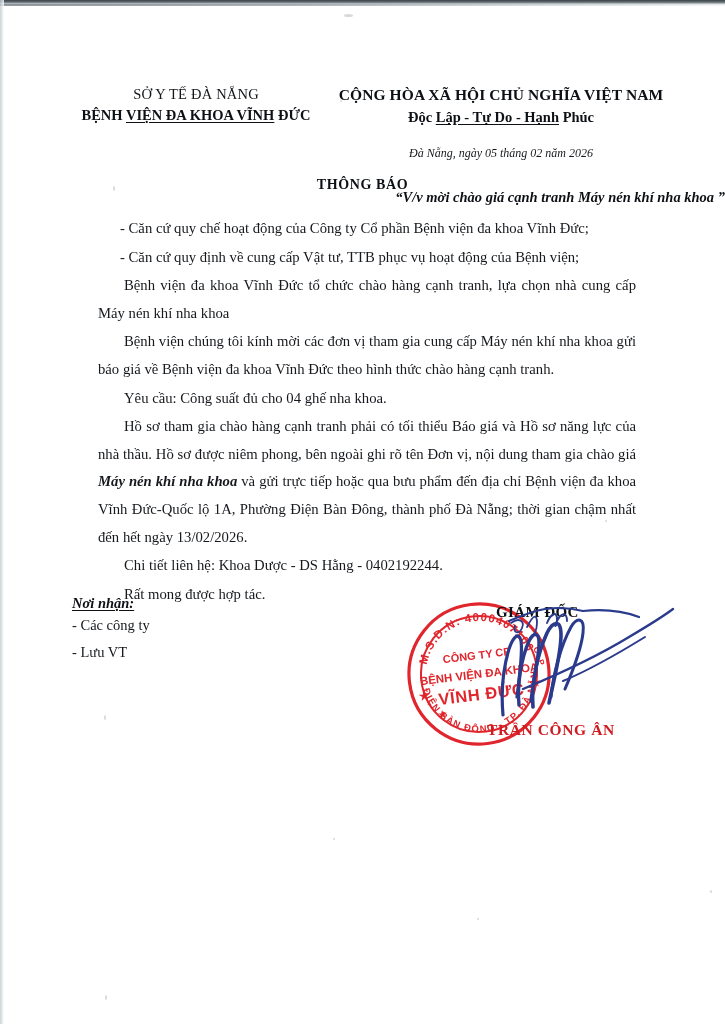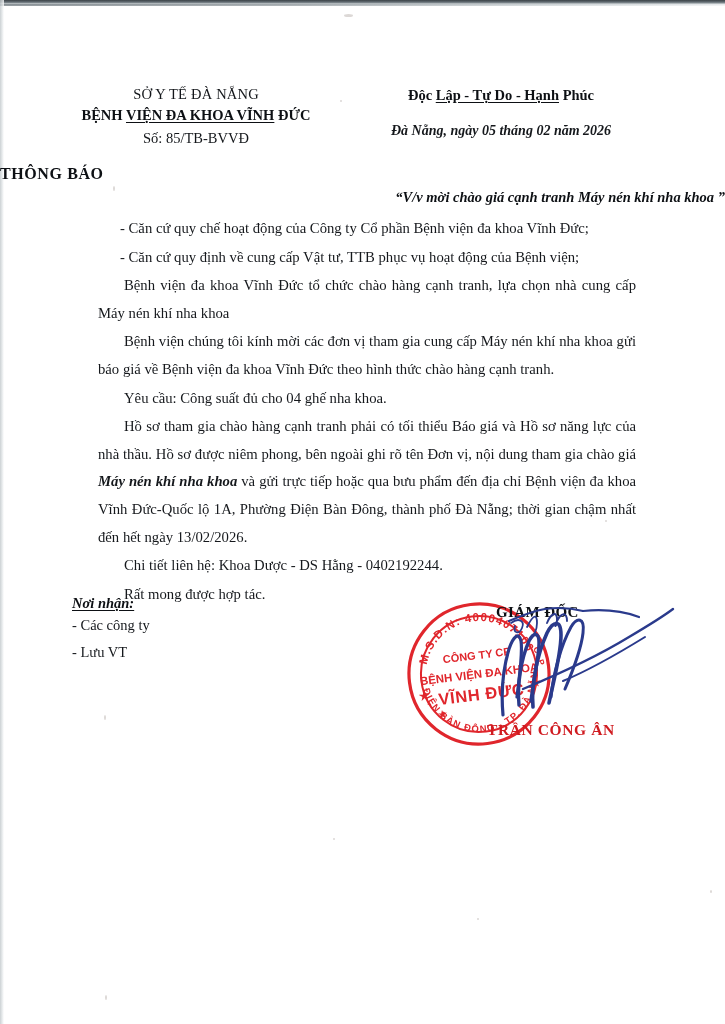--- a/index.html
+++ b/index.html
@@ -108,33 +108,33 @@
     color: #0d1014;
     line-height: 1.6;
     white-space: nowrap;
   }
   .nation-line2 .ul {
     text-decoration: underline;
     text-underline-offset: 2px;
   }
   .date-line {
     margin-top: 16px;
-    font-size: 14px;
+    font-size: 12px;
     font-style: italic;
     color: #15181c;
     white-space: nowrap;
-    font-weight: bold;
   }
 
   
   .doc-title {
     position: absolute;
-    left: 0; top: 165px;
+    left: 0; top: 177px;
     width: 725px;
-    font-size: 16px;
+    text-align: center;
+    font-size: 14px;
     font-weight: bold;
     letter-spacing: .6px;
     color: #0d1014;
   }
   .doc-subtitle {
     position: absolute;
     left: 0; top: 189px;
     width: 725px;
     text-align: right;
     font-size: 14.5px;
@@ -271,24 +271,24 @@
   <div class="content">
 
     <div class="header">
       <div class="hdr-left">
         <div class="org-line1">SỞ Y TẾ ĐÀ NẴNG</div>
         <div class="org-line2">
           <span>BỆNH</span>
           <span class="ul">VIỆN ĐA KHOA VĨNH</span>
           <span>ĐỨC</span>
         </div>
-        <div class="doc-number">Số: 85/TB-BVVĐ</div>
       </div>
 
       <div class="hdr-right">
+        <div class="nation-line1">CỘNG HÒA XÃ HỘI CHỦ NGHĨA VIỆT NAM</div>
         <div class="nation-line2">
           <span>Độc</span>
           <span class="ul">Lập - Tự Do - Hạnh</span>
           <span>Phúc</span>
         </div>
         <div class="date-line">Đà Nẵng, ngày 05 tháng 02 năm 2026</div>
       </div>
     </div>
 
     <div class="doc-title">THÔNG BÁO</div>

